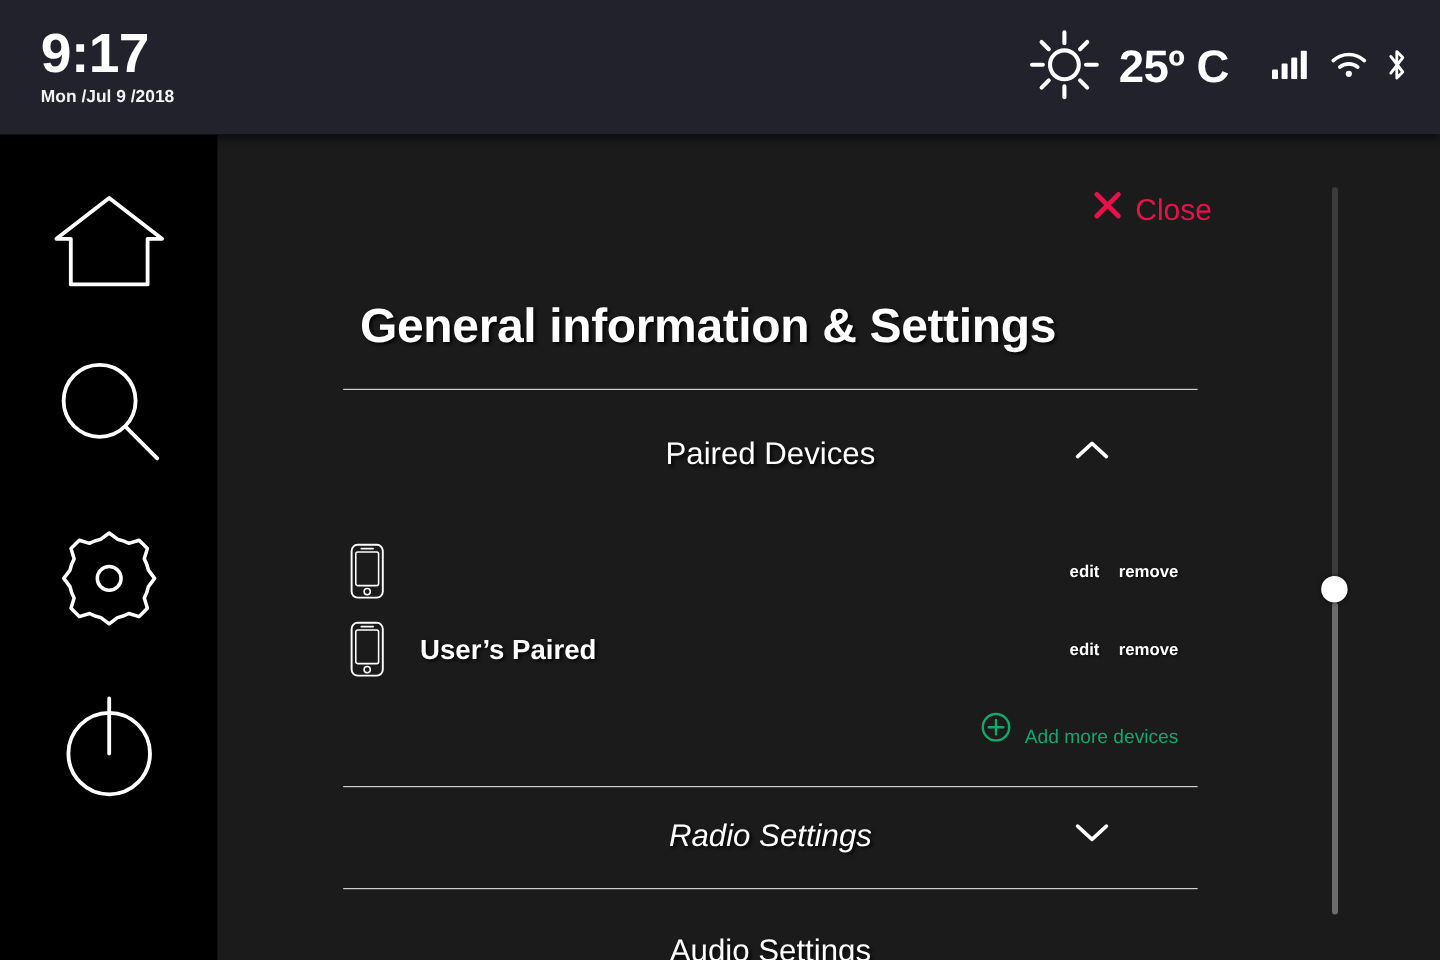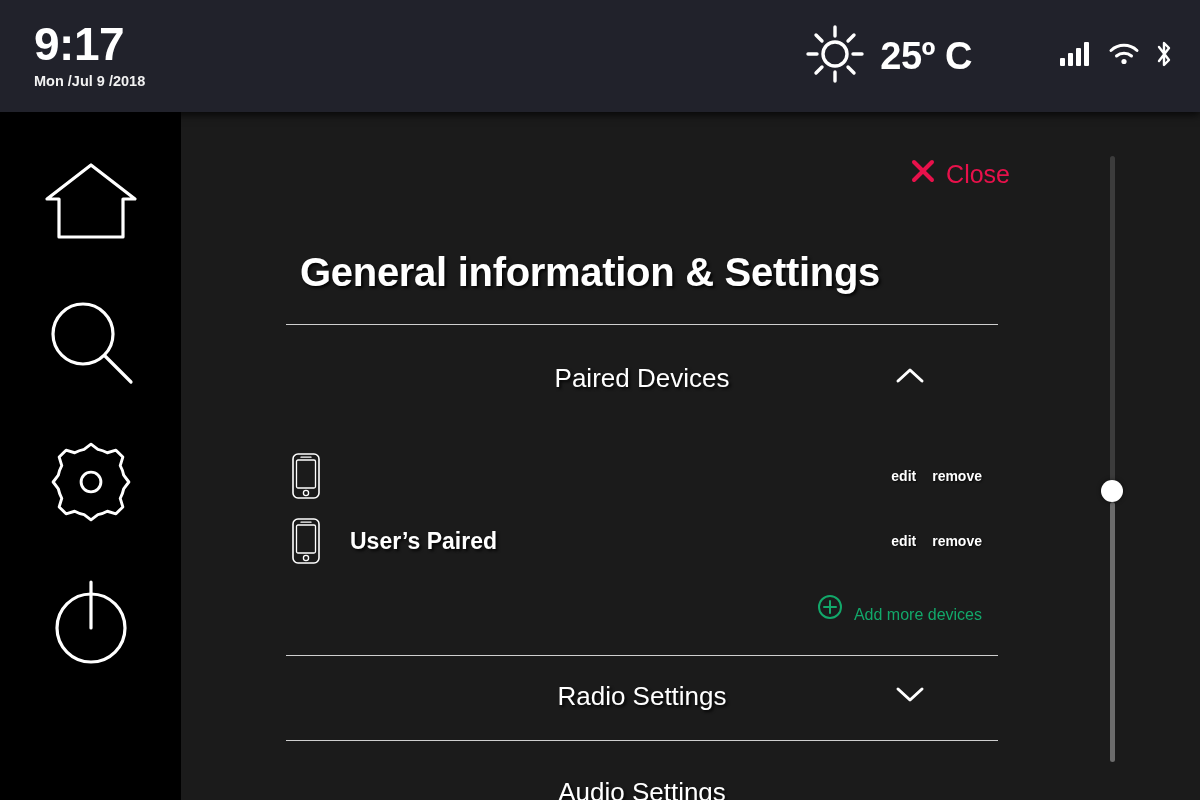--- a/index.html
+++ b/index.html
@@ -33,21 +33,21 @@
     font-family:"Liberation Sans", sans-serif;
   }
   #clock-date {
     font-size:14.5px; font-weight:bold; line-height:18px;
     margin-top:6px; color:#f2f2f2;
   }
   #status-right {
     position:absolute; right:26px; top:0; height:112px;
     display:flex; align-items:center; gap:0;
   }
-  #weather-group { display:flex; align-items:center; gap:14px; margin-right:88px; }
+  #weather-group { display:flex; align-items:center; gap:14px; margin-right:36px; }
   #temp-text {
     color:#fff; font-size:38px; font-weight:bold; letter-spacing:-0.5px;
     line-height:40px;
   }
   #radios-group { display:flex; align-items:center; gap:14px; }
 
   
   #sidebar {
     position:absolute; left:0; top:112px;
     width:181px; height:688px;
@@ -334,21 +334,21 @@
           <circle cx="13" cy="13" r="11" fill="none" stroke="#12a86a" stroke-width="2"></circle>
           <line x1="13" y1="7" x2="13" y2="19" stroke="#12a86a" stroke-width="2" stroke-linecap="round"></line>
           <line x1="7" y1="13" x2="19" y2="13" stroke="#12a86a" stroke-width="2" stroke-linecap="round"></line>
         </svg>
       </span>
       <span id="add-devices-label">Add more devices</span>
     </div>
 
     <div class="divider" style="top:543px;"></div>
 
-    <div class="section-head" style="top:562px;">
+    <div class="section-head" style="top:562px;font-style:italic;">
       <span class="section-title">Radio Settings</span>
       <span class="chev">
         <svg width="32" height="20" viewBox="0 0 32 20">
           <polyline points="4,5 16,16 28,5" fill="none" stroke="#fff" stroke-width="3" stroke-linecap="round" stroke-linejoin="round"></polyline>
         </svg>
       </span>
     </div>
 
     <div class="divider" style="top:628px;"></div>
 

